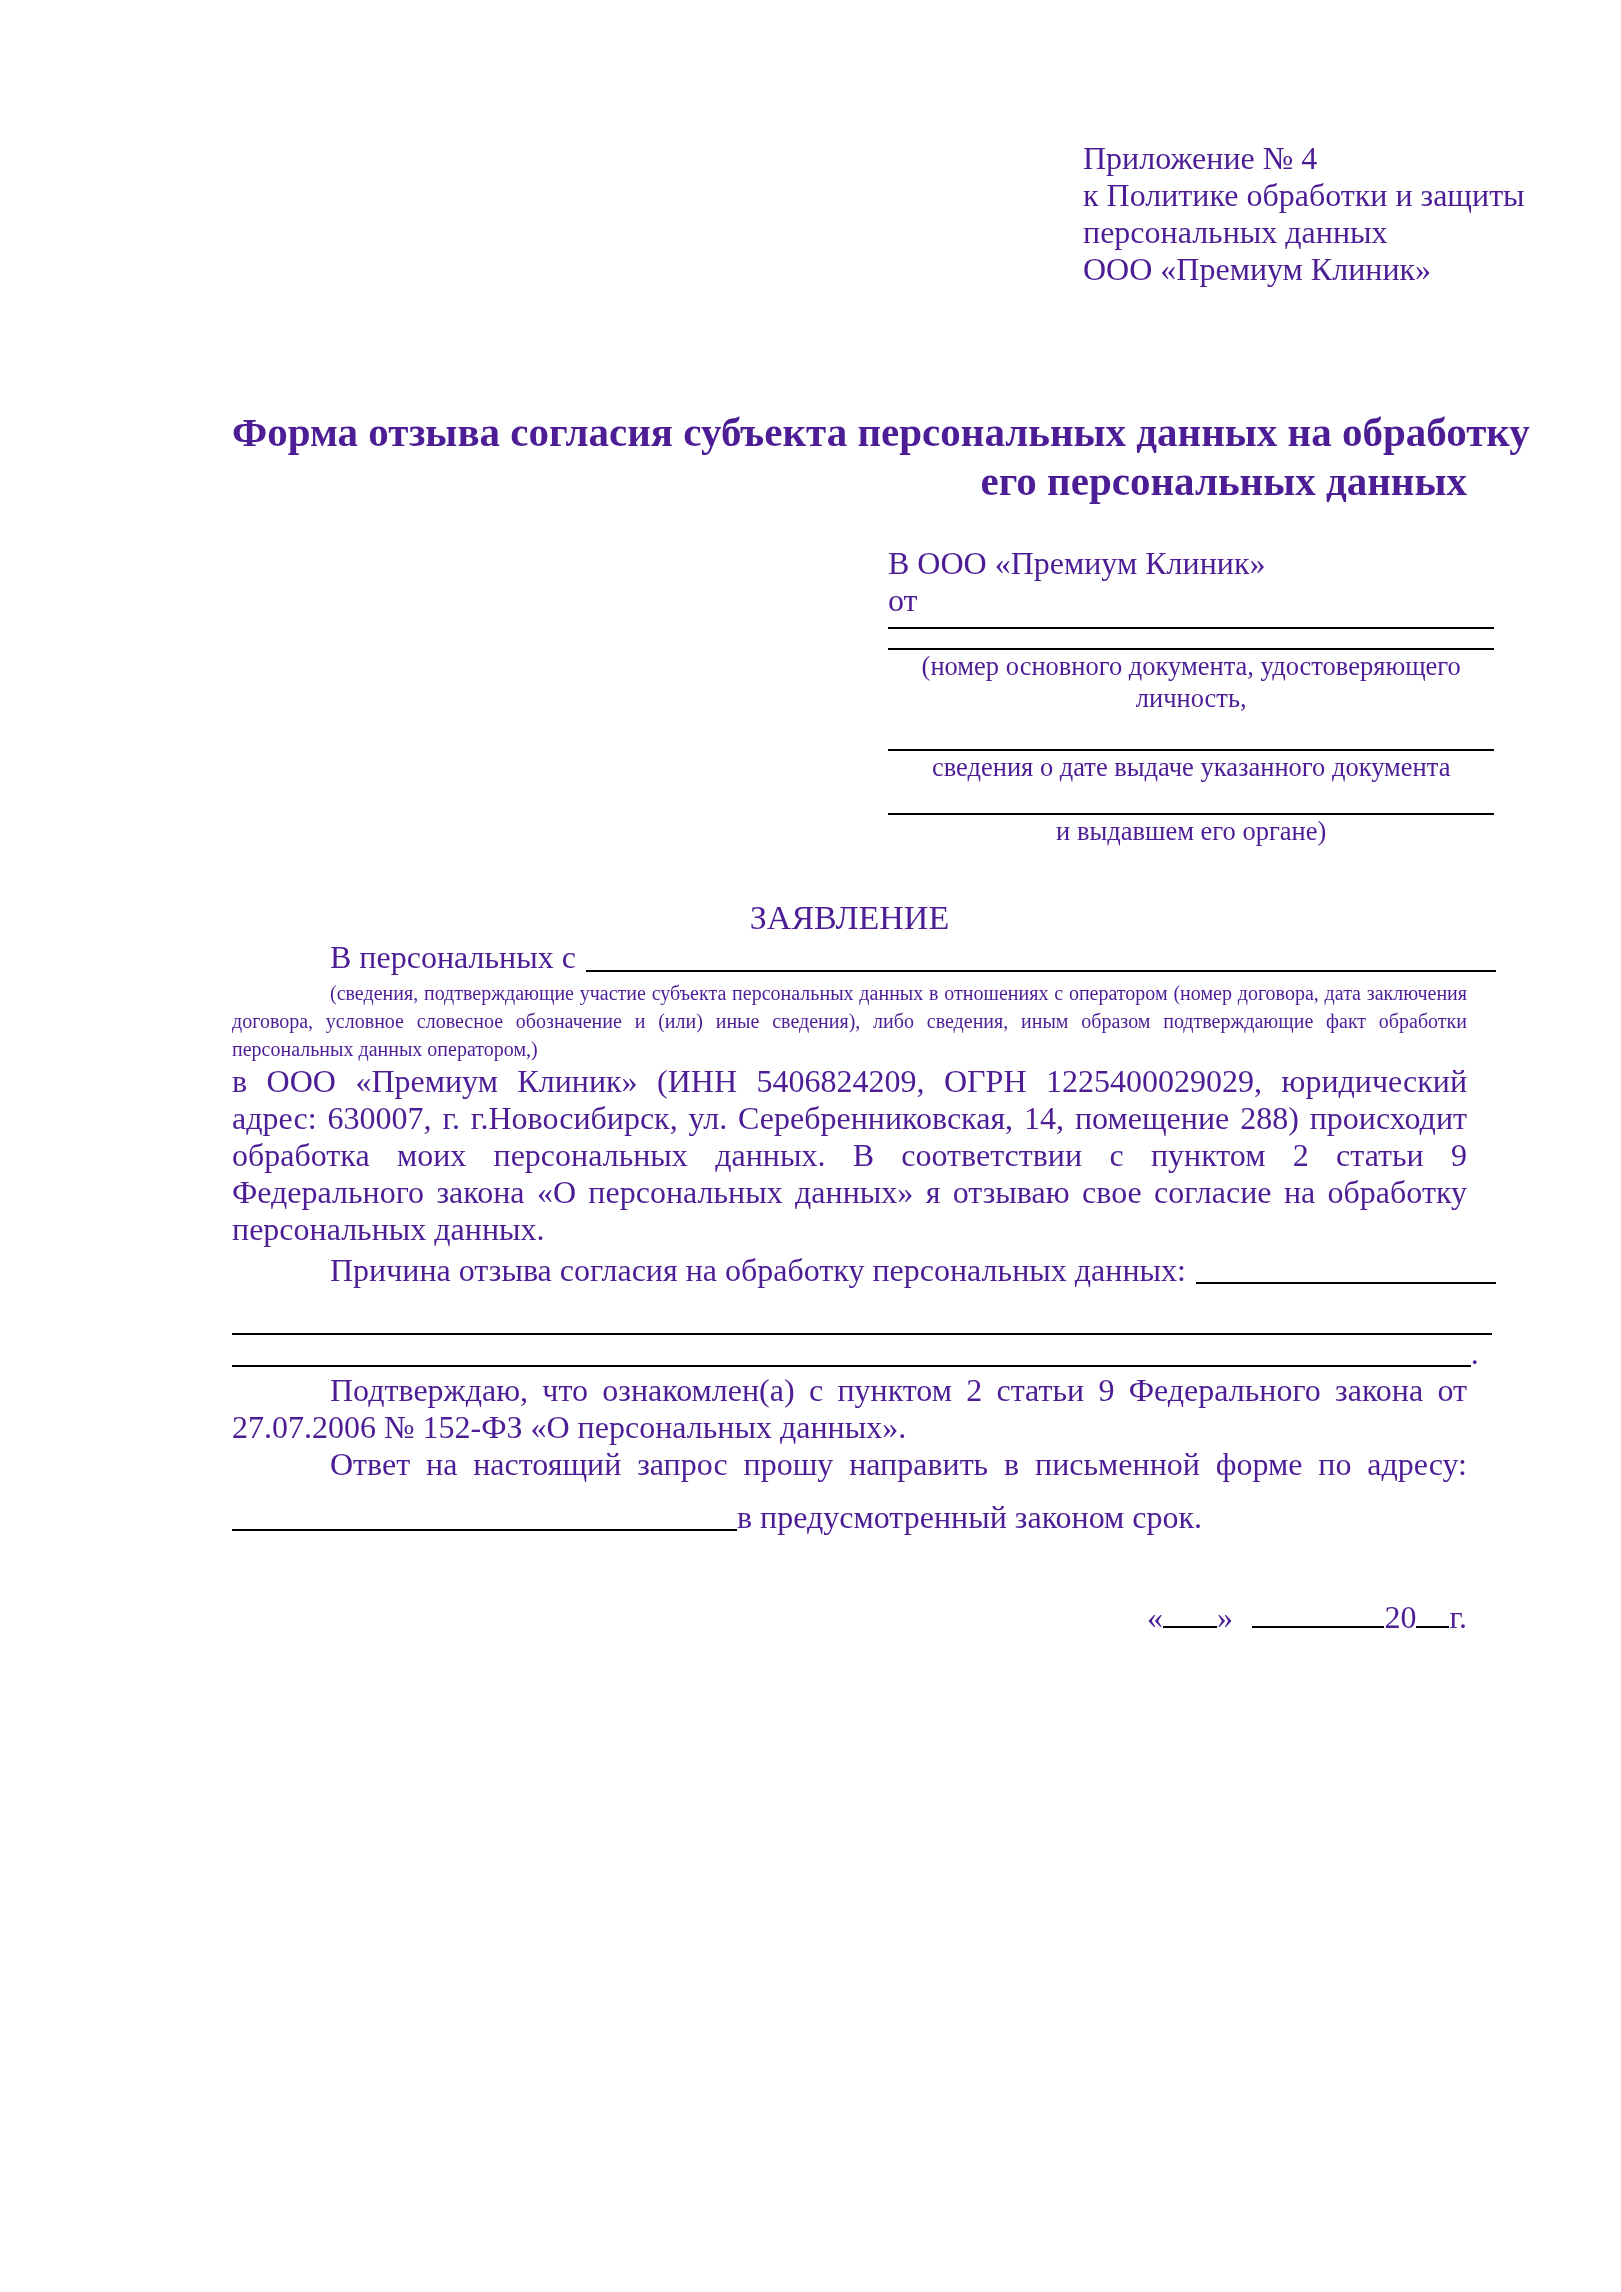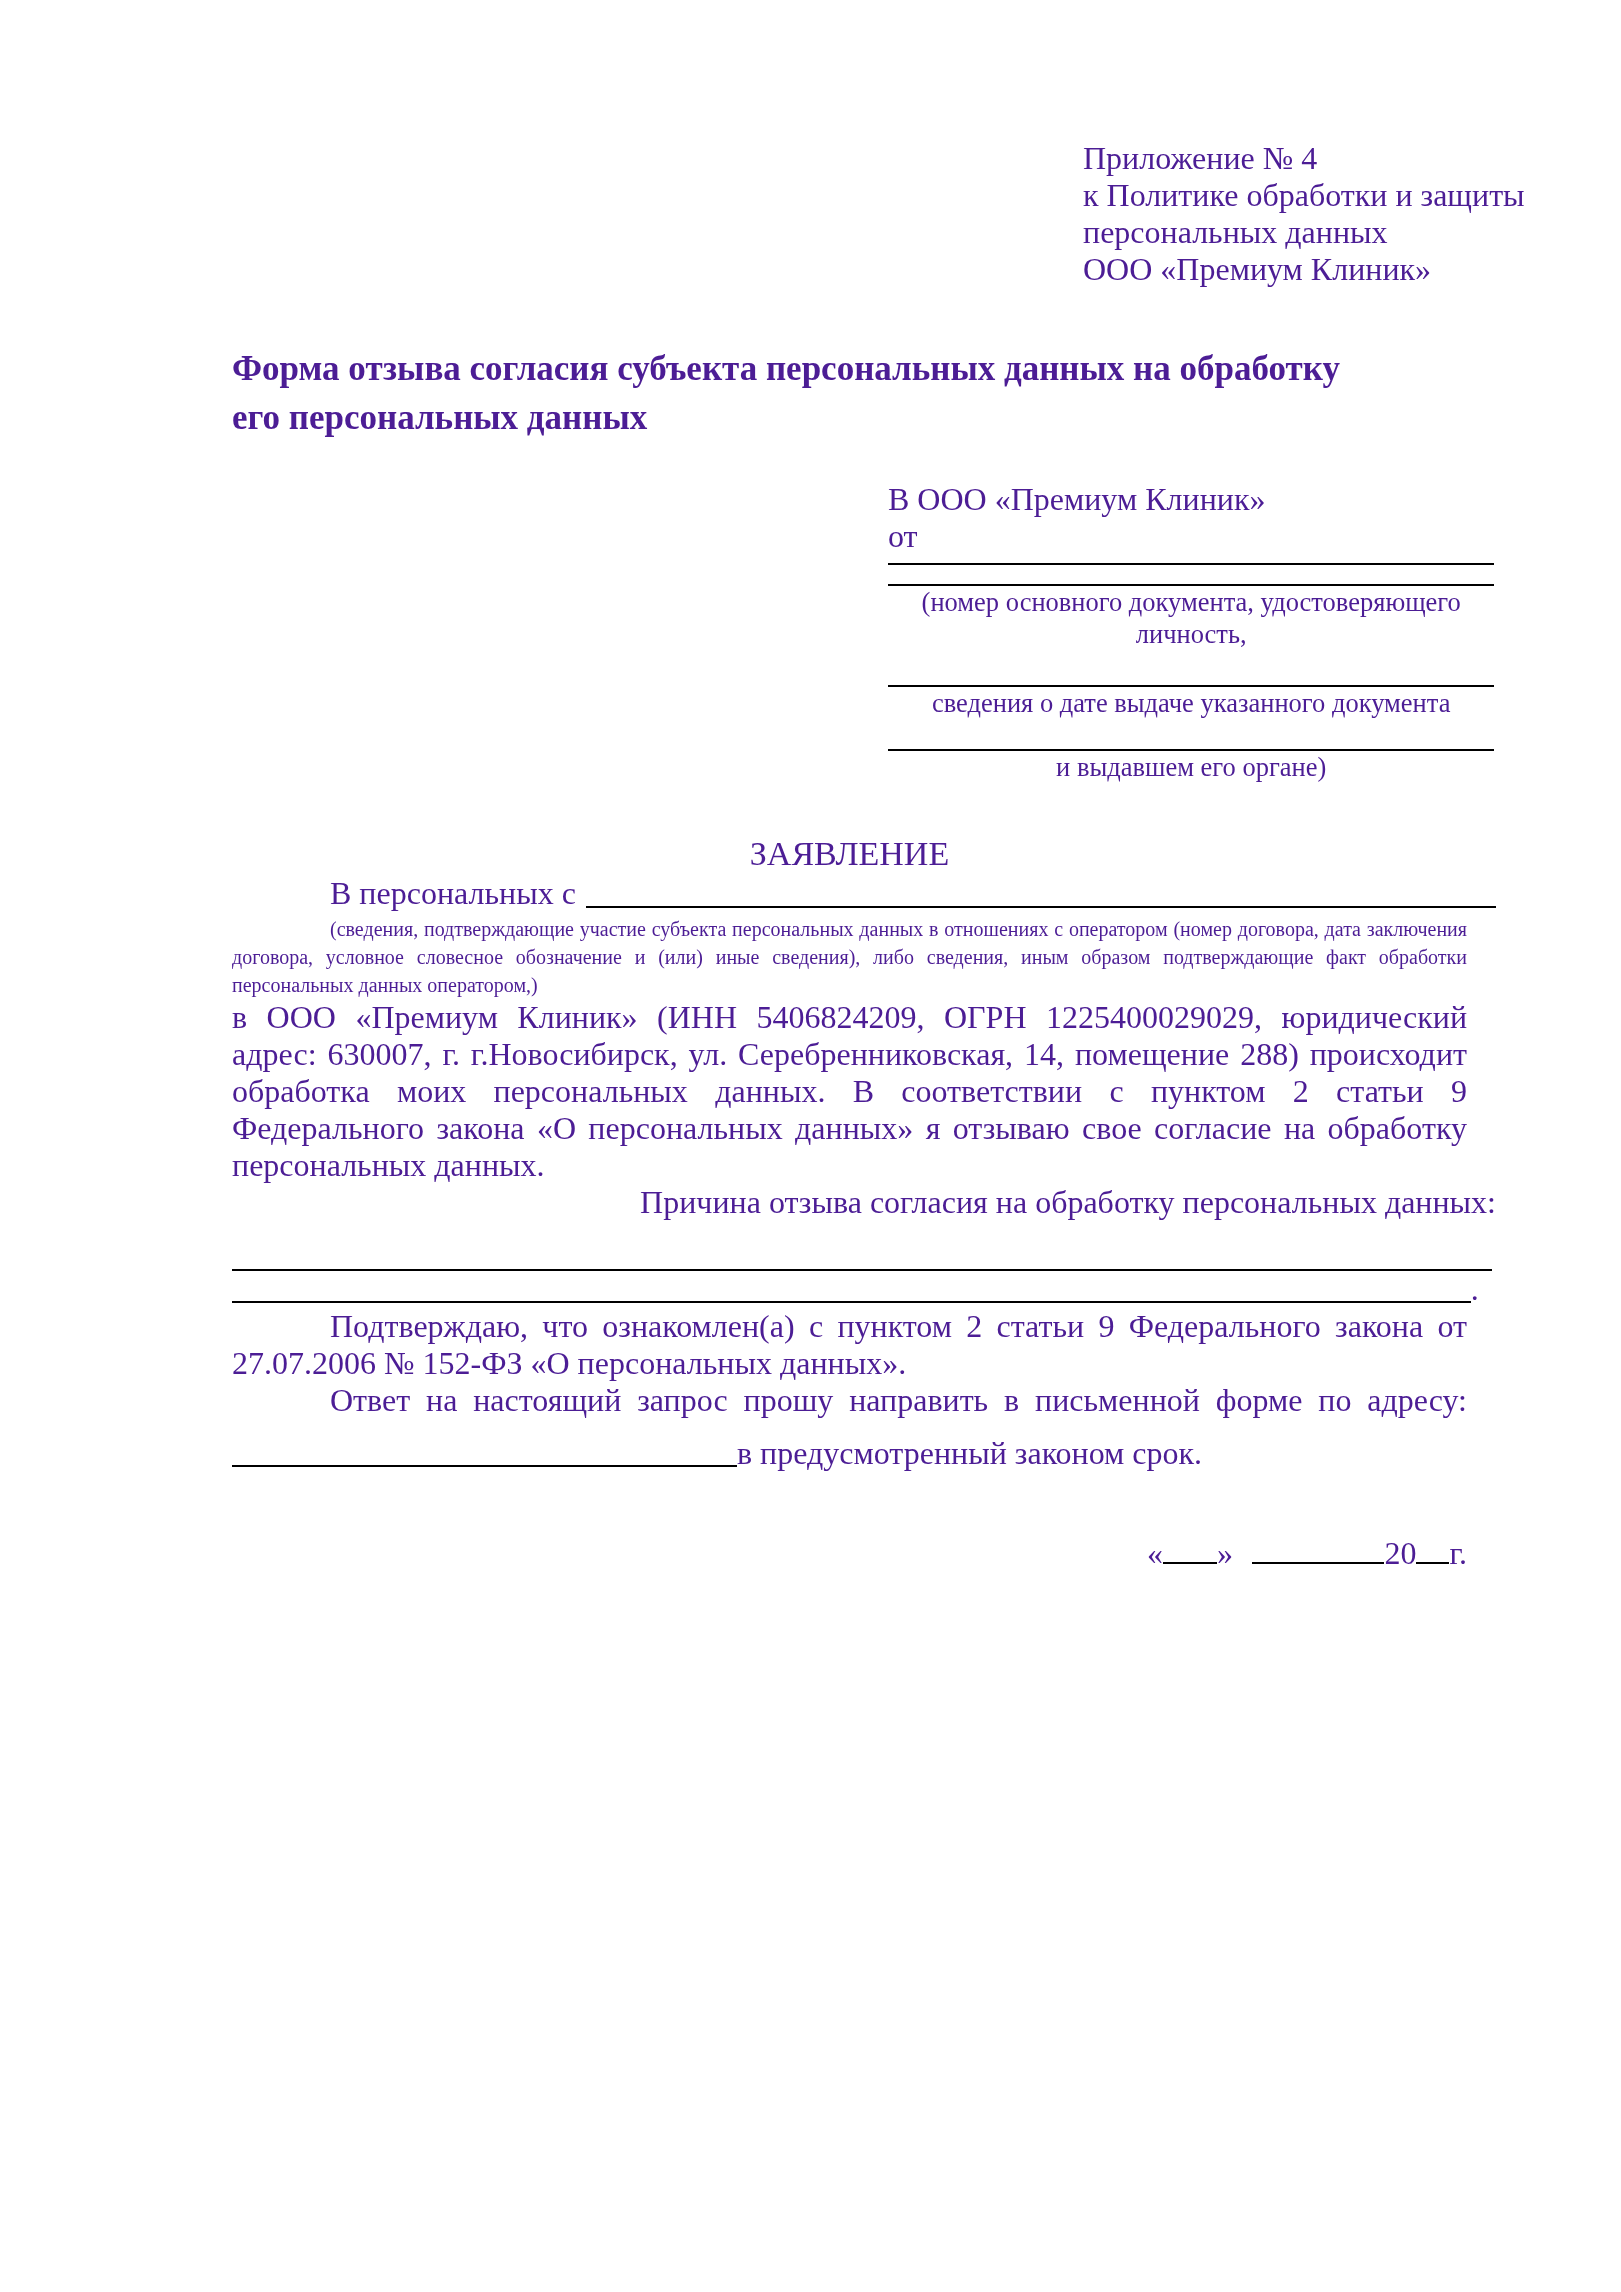--- a/index.html
+++ b/index.html
@@ -7,38 +7,38 @@
     width:1621px;height:2293px;background:#ffffff;color:#4c1d95;
     font-family:"Liberation Serif","DejaVu Serif",serif;
     font-size:32px;line-height:37px;
     box-sizing:border-box;padding:140px 154px 0 232px;
     margin:0 auto;position:relative;overflow:hidden;
   }
   
   .appendix{margin-left:851px;}
   .appendix div{white-space:nowrap;}
   
-  .doc-title{margin-top:56px;text-align:left;font-weight:bold;font-size:35px;line-height:49px;}
+  .doc-title{margin-top:120px;text-align:right;font-weight:bold;font-size:41px;line-height:49px;}
   .doc-title div{white-space:nowrap;}
   
   .recipient{margin-left:656px;margin-right:-27.4px;margin-top:39px;}
   .fill-line{border-bottom:2.9px solid #000;}
   .f1{height:7.8px;}
   .f2{height:19.6px;}
   .f3{height:35px;}
   .f4{height:30px;}
   .fill-label{font-size:26.5px;line-height:32px;text-align:center;}
   
   .statement-heading{text-align:center;margin-top:51px;font-size:34px;line-height:39px;}
   .accord-row{display:flex;align-items:flex-end;height:39px;margin-right:-29px;padding-left:98px;}
   .accord-row .prefix{white-space:nowrap;}
   .fill-flex{flex:1 1 auto;border-bottom:2.9px solid #000;height:29px;margin-bottom:4.9px;margin-left:9.8px;}
   .fine-print{font-size:20px;line-height:28px;text-align:justify;text-indent:98px;margin-top:2.9px;}
   .main-para{text-align:justify;}
-  .reason-row{display:flex;align-items:flex-end;height:41px;margin-right:-29px;padding-left:98px;flex-direction:column;}
+  .reason-row{display:flex;align-items:flex-end;height:41px;margin-right:-29px;padding-left:98px;}
   .blank-line-1{height:44px;border-bottom:2.9px solid #000;margin-right:-24.5px;}
   .blank-row-2{display:flex;align-items:flex-end;height:37px;margin-right:-11.8px;}
   .blank-row-2 .fill-flex{margin-left:0;}
   .confirm-para{text-align:justify;text-indent:98px;}
   .response-para{text-align:justify;text-align-last:justify;text-indent:98px;}
   .address-row{display:flex;align-items:flex-end;height:37px;margin-top:15.7px;}
   .address-fill{width:505px;border-bottom:2.9px solid #000;height:29px;margin-bottom:4.9px;}
   
   .footer-row{display:flex;justify-content:flex-end;align-items:baseline;margin-top:63px;}
   .footer-left{white-space:nowrap;}

